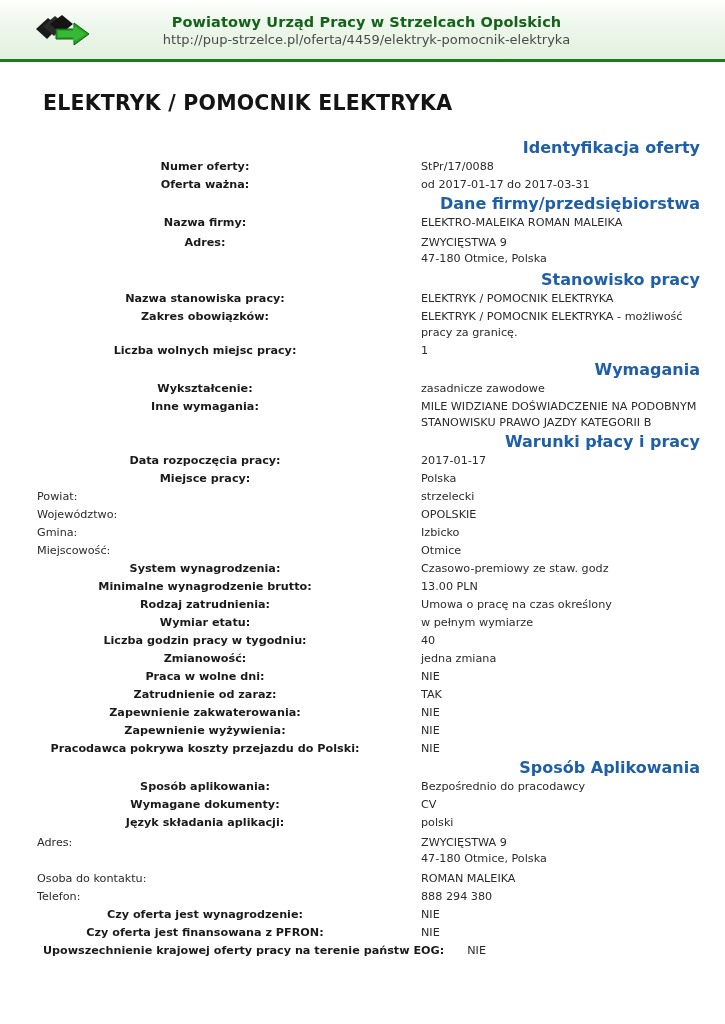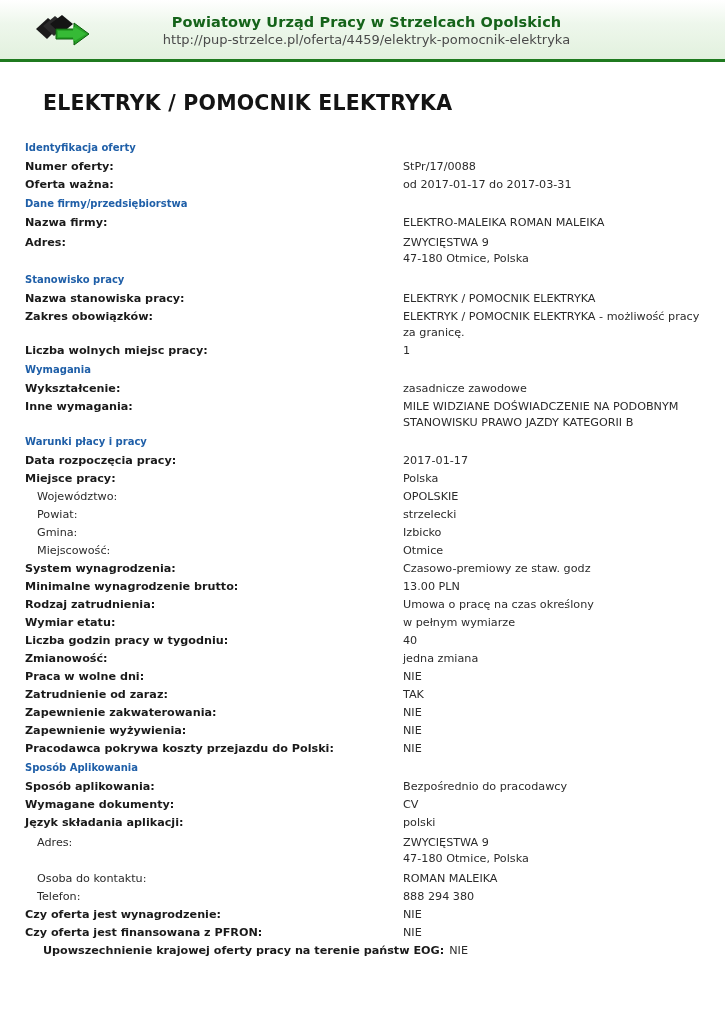--- a/index.html
+++ b/index.html
@@ -71,51 +71,52 @@
     color: #141414;
     letter-spacing: .2px;
     line-height: 26px;
   }
 
   .content {
     margin-top: 22px;
   }
 
   .section-head {
-    text-align: left;
-    font-size: 10px;
+    text-align: right;
+    font-size: 16px;
     font-weight: bold;
     color: #1f5fa8;
     line-height: 17px;
     padding: 1px 0 2px 0;
   }
 
   
   .row {
     display: flex;
     align-items: flex-start;
     line-height: 16px;
     padding: 1px 0;
   }
   .row .lbl {
     width: 378px;
     flex: 0 0 378px;
-    text-align: left;
+    text-align: center;
     padding-right: 18px;
     font-size: 11.2px;
     font-weight: bold;
     color: #1a1a1a;
     white-space: nowrap;
   }
   .row .val {
     flex: 1 1 auto;
     font-size: 11.2px;
     color: #2b2b2b;
     white-space: pre-line;
     min-width: 0;
+    margin-left: 18px;
   }
   
   .row.plain .lbl {
     text-align: left;
     font-weight: normal;
     padding-left: 12px;
     padding-right: 8px;
     color: #2b2b2b;
   }
   
@@ -198,26 +199,26 @@
       <div class="section-head">Warunki płacy i pracy</div>
       <div class="row">
         <div class="lbl">Data rozpoczęcia pracy:</div>
         <div class="val">2017-01-17</div>
       </div>
       <div class="row">
         <div class="lbl">Miejsce pracy:</div>
         <div class="val">Polska</div>
       </div>
       <div class="row plain">
+        <div class="lbl">Powiat:</div>
+        <div class="val">strzelecki</div>
+      </div>
+      <div class="row plain">
         <div class="lbl">Województwo:</div>
         <div class="val">OPOLSKIE</div>
-      </div>
-      <div class="row plain">
-        <div class="lbl">Powiat:</div>
-        <div class="val">strzelecki</div>
       </div>
       <div class="row plain">
         <div class="lbl">Gmina:</div>
         <div class="val">Izbicko</div>
       </div>
       <div class="row plain">
         <div class="lbl">Miejscowość:</div>
         <div class="val">Otmice</div>
       </div>
       <div class="row">

